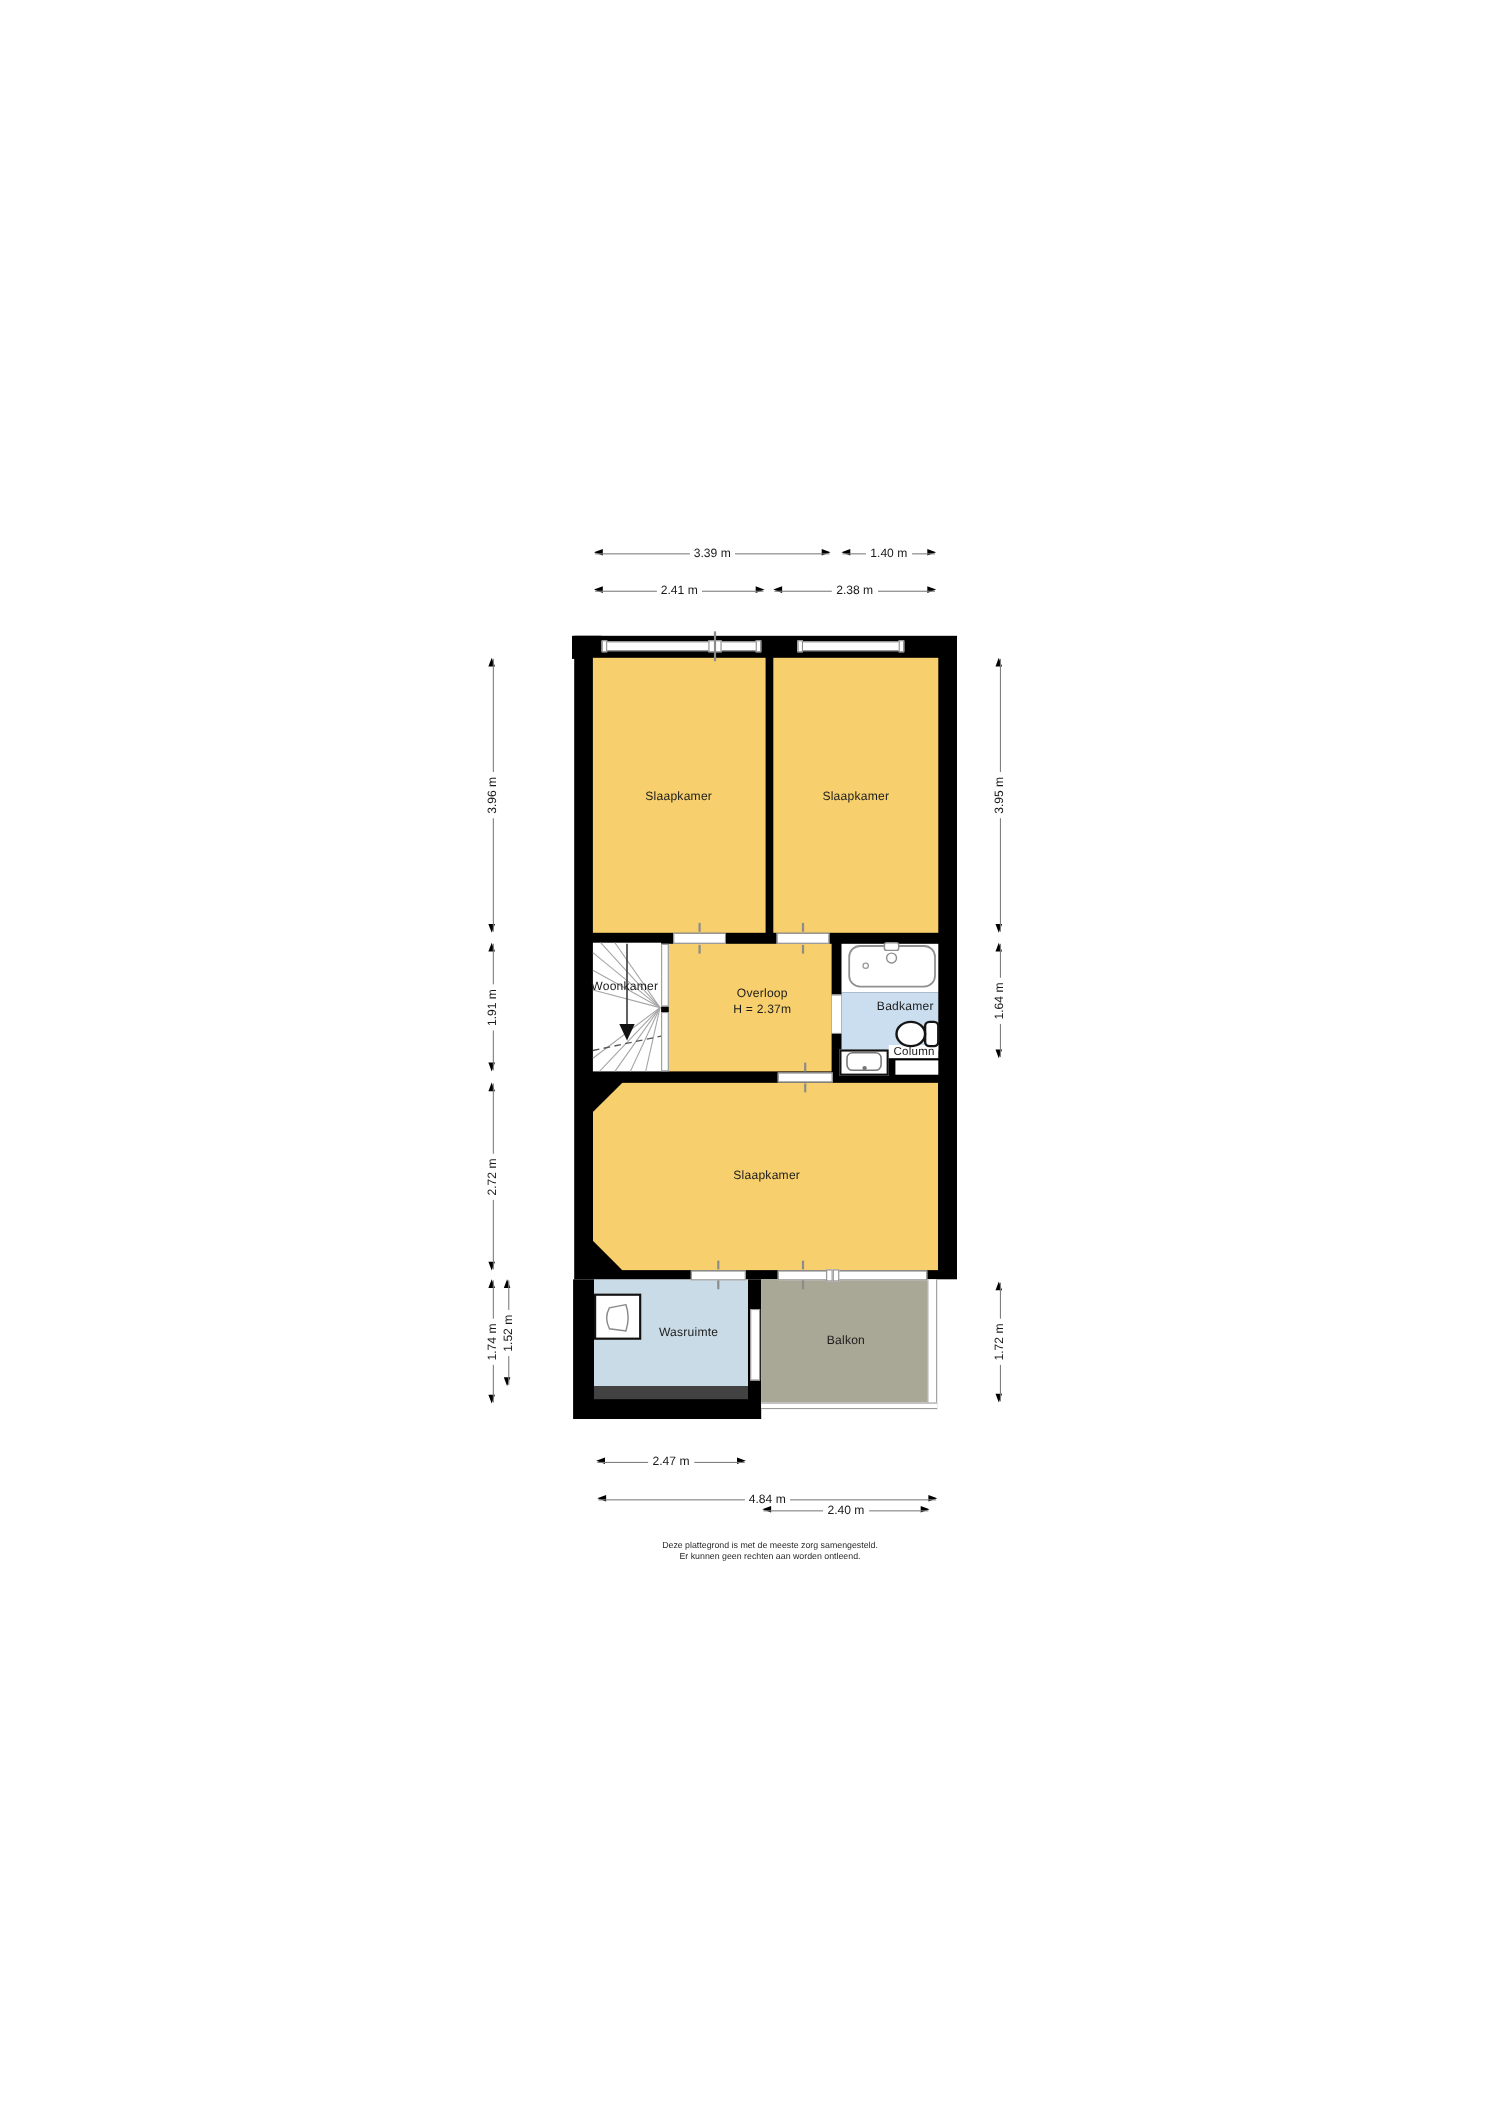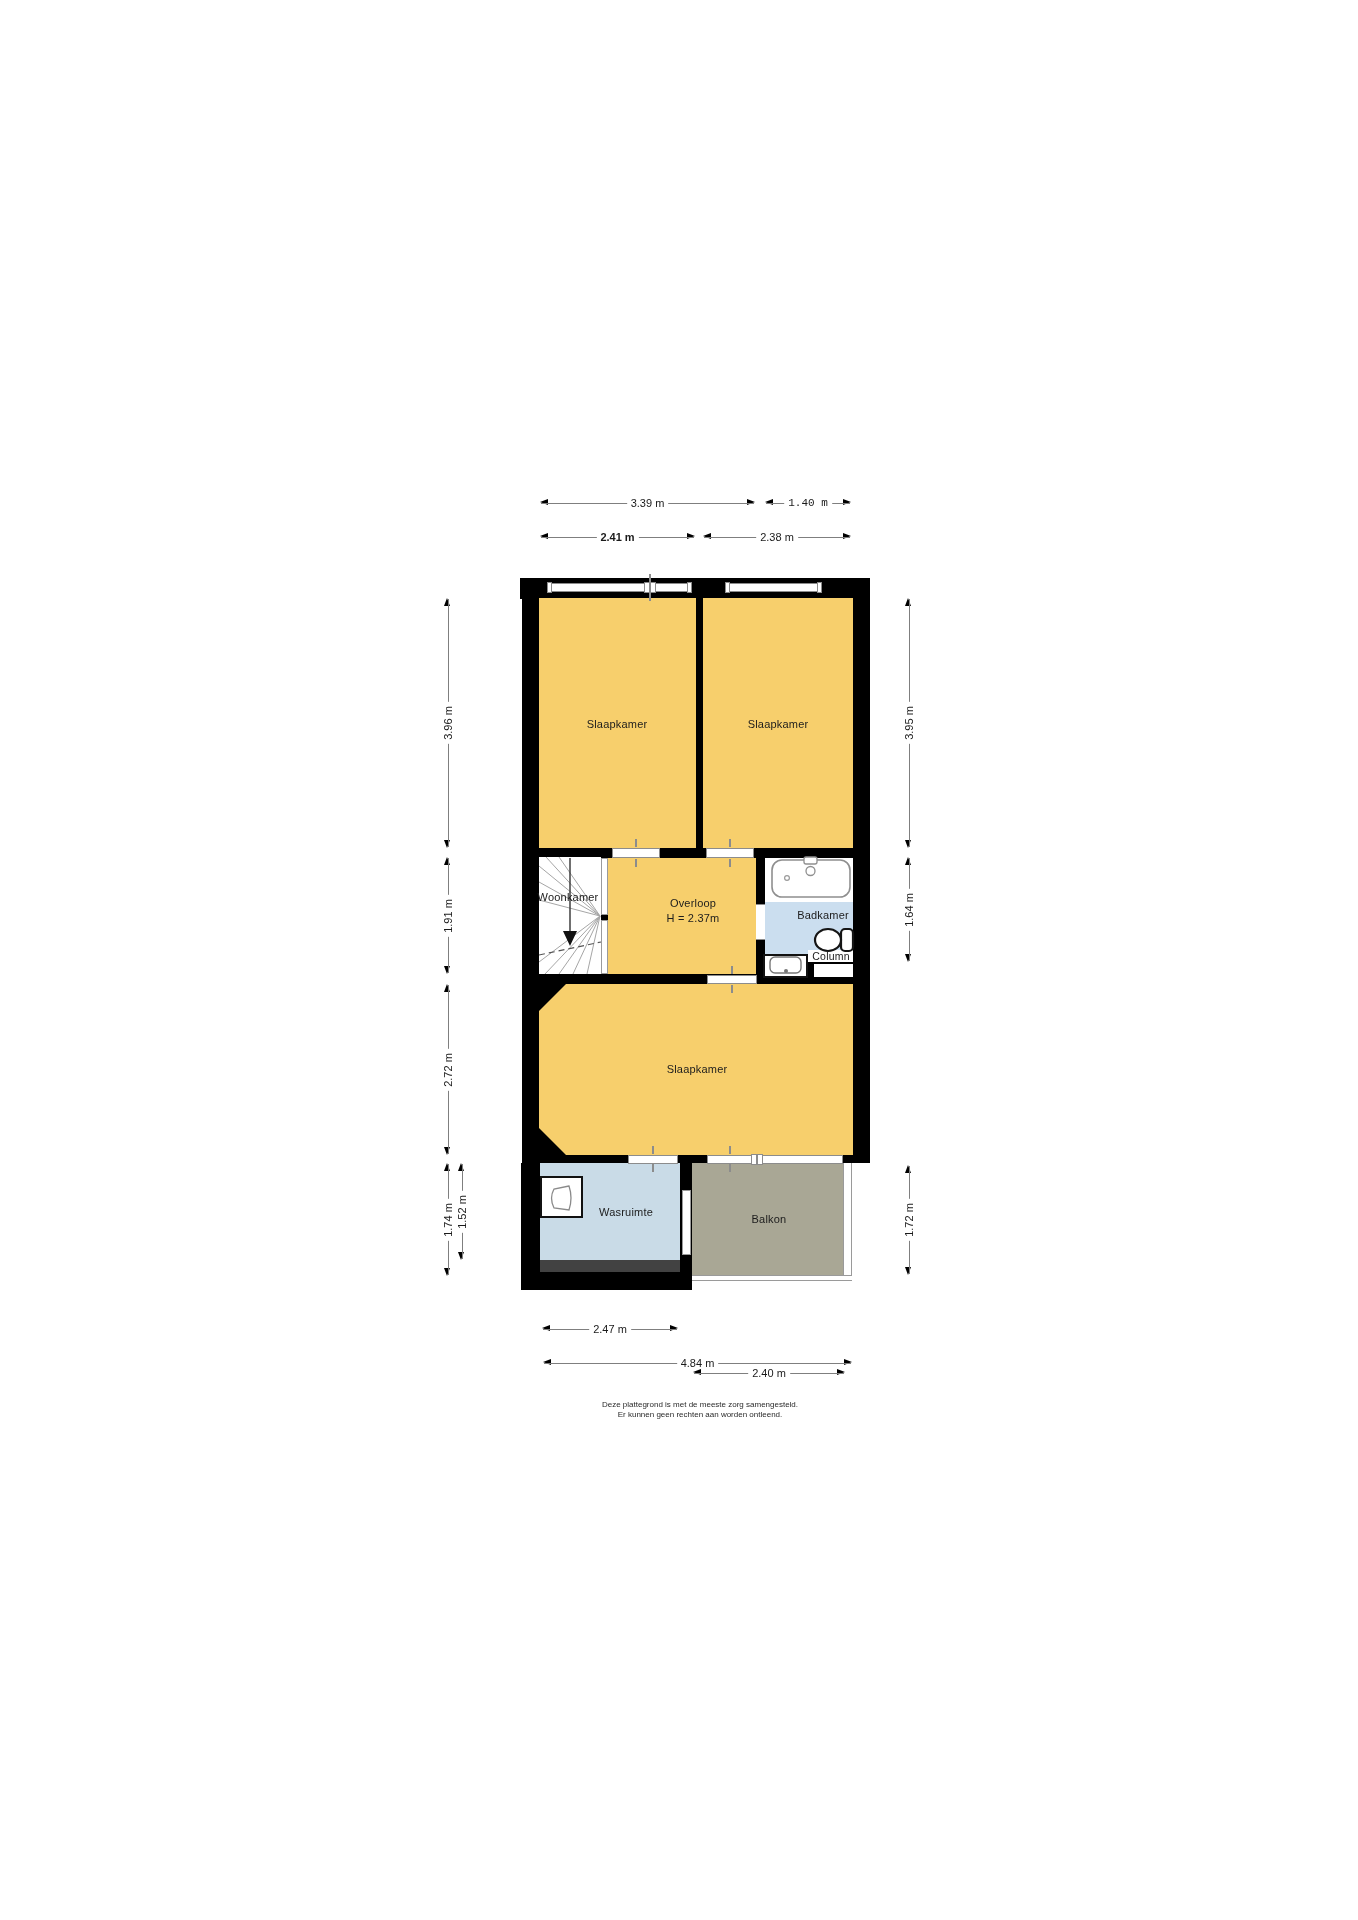--- a/index.html
+++ b/index.html
@@ -153,27 +153,27 @@
   <div class="rlabel" style="left:697px; top:1069px;">Slaapkamer</div>
   <div class="rlabel" style="left:626px; top:1212px;">Wasruimte</div>
   <div class="rlabel" style="left:769px; top:1219px;">Balkon</div>
 
   <div class="dimh" style="left:540px; top:496px; width:215px;">
     <i class="ah l"></i>
       <i class="ah r"></i>
       <span class="line"></span>
     <span class="dlabel">3.39 m</span>
   </div>
-  <div class="dimh" style="left:765px; top:496px; width:86px;font-family:Liberation Mono, monospace;">
+  <div class="dimh" style="left:765px; top:496px; width:86px;">
     <i class="ah l"></i>
       <i class="ah r"></i>
       <span class="line"></span>
     <span class="dlabel">1.40 m</span>
   </div>
-  <div class="dimh" style="left:540px; top:530px; width:155px;font-weight:bold;">
+  <div class="dimh" style="left:540px; top:530px; width:155px;">
     <i class="ah l"></i>
       <i class="ah r"></i>
       <span class="line"></span>
     <span class="dlabel">2.41 m</span>
   </div>
   <div class="dimh" style="left:703px; top:530px; width:148px;">
     <i class="ah l"></i>
       <i class="ah r"></i>
       <span class="line"></span>
     <span class="dlabel">2.38 m</span>

